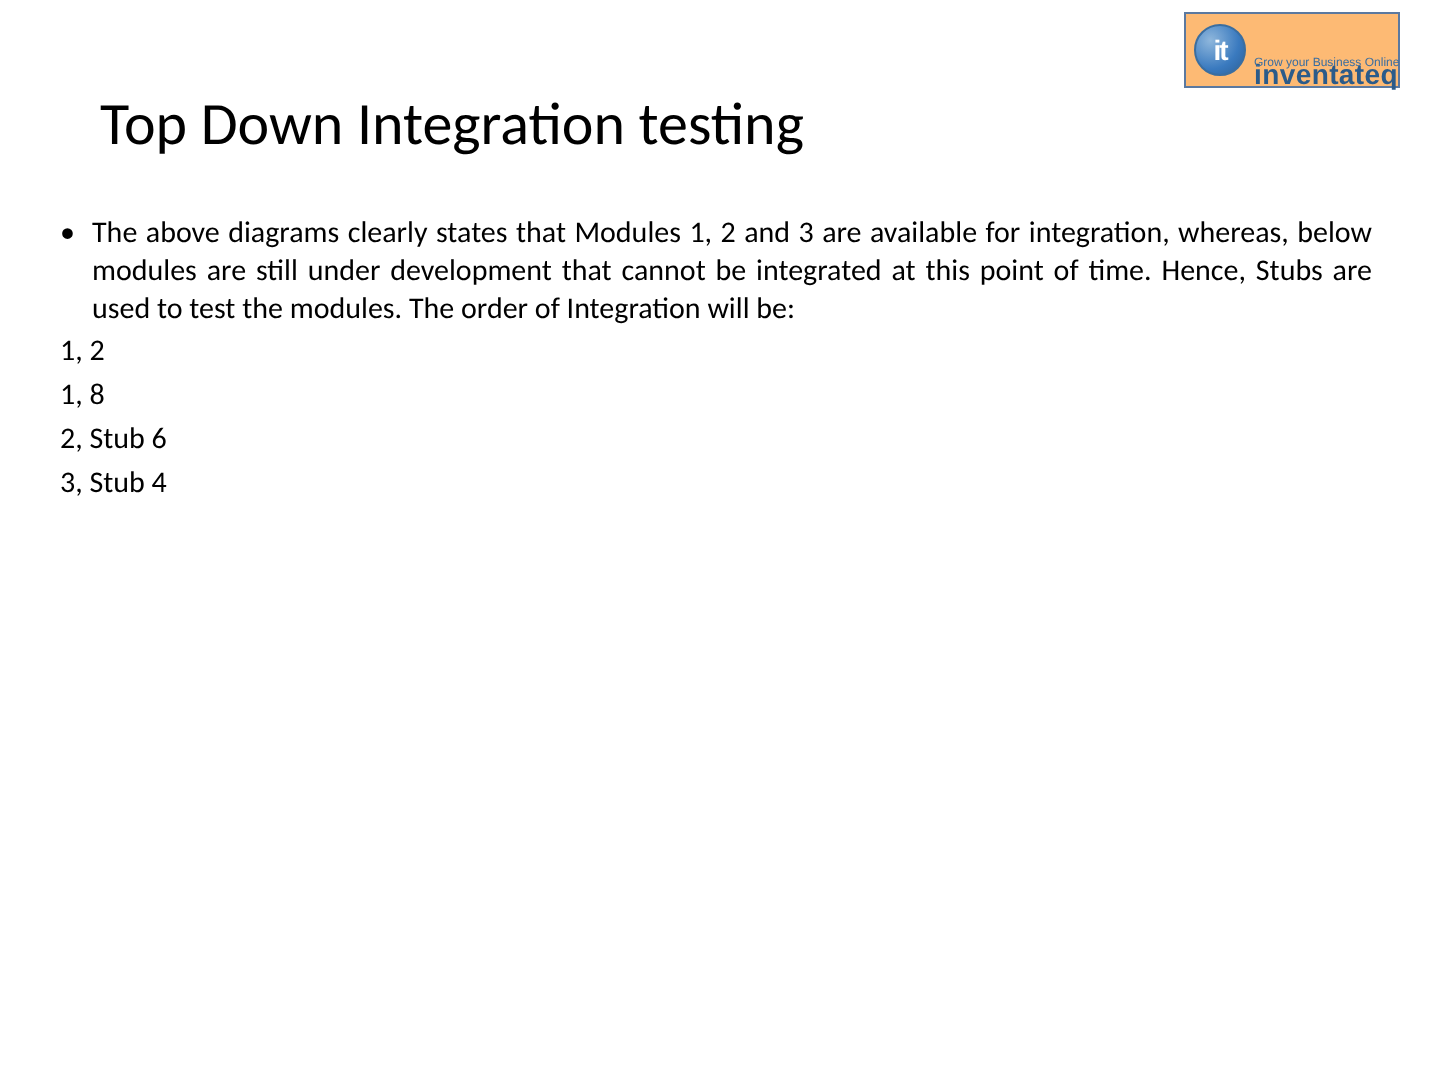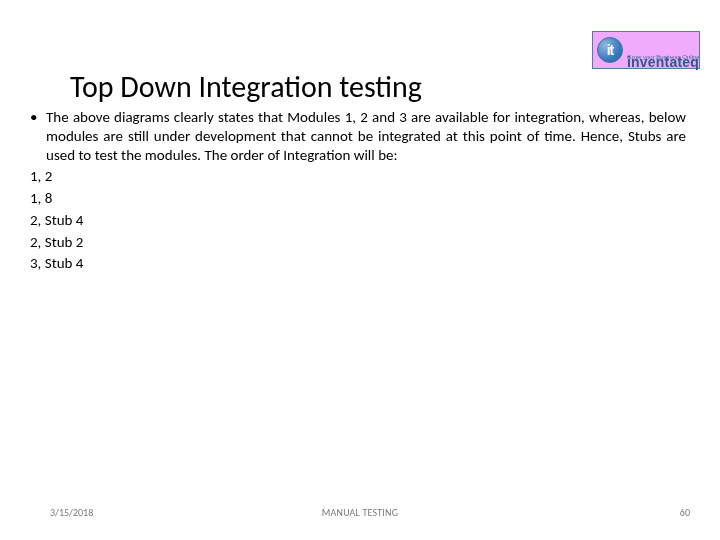--- a/index.html
+++ b/index.html
@@ -1,43 +1,42 @@
 <!DOCTYPE html>
 <html><head>
 <meta charset="utf-8">
 <style>
   * { margin: 0; padding: 0; box-sizing: border-box; }
   html, body { width: 720px; height: 540px; background: #fff; font-family: Calibri, "Segoe UI", Arial, sans-serif; color: #000; overflow: hidden; }
   .slide { position: relative; width: 720px; height: 540px; }
 
   .logo {
     position: absolute; top: 6px; right: 20px; width: 108px; height: 38px;
-    border: 1px solid #5b79a0; background: #f0abfc; font-size: 0; margin-top: 25px;
+    border: 1px solid #5b79a0; background: #fdba74; font-size: 0;
   }
   .logo-badge {
     position: absolute; left: 4px; top: 5px; width: 26px; height: 26px;
     border-radius: 50%; border: 1px solid #3b6ea0;
     background: radial-gradient(circle at 30% 30%, #8fb7dc 0%, #3a7abf 60%, #2a5f98 100%);
     display: flex; align-items: center; justify-content: center;
   }
   .logo-badge span { color: #fff; font-weight: 700; font-size: 14px; font-family: Arial, sans-serif; letter-spacing: -1px; }
   .logo-text {
     position: absolute; left: 34px; top: 22px;
     font-family: Arial, sans-serif; font-weight: 700; font-size: 14px; color: #2b5b8a; letter-spacing: 0.2px;
   }
   .logo-tag {
     position: absolute; left: 34px; top: 22px;
     font-family: Arial, sans-serif; font-size: 6px; color: #3b6ea0; white-space: nowrap;
   }
 
   .title {
-    position: absolute; left: 50px; top: 68px;
+    position: absolute; left: 50px; top: 44px;
     font-size: 30px; font-weight: 400; color: #000;
     font-family: Calibri, "Segoe UI", Arial, sans-serif;
-    margin-left: 20px;
   }
 
   .body {
     position: absolute; left: 30px; top: 108px; right: 30px;
     font-size: 15px; line-height: 1.25; color: #000;
   }
   .bullet { display: flex; }
   .bullet .dot { width: 16px; flex: 0 0 16px; text-align: left; }
   .bullet .txt { flex: 1; text-align: justify; padding-right: 4px; }
   .lines { margin-top: 2px; }
@@ -67,25 +66,19 @@
   <div class="title">Top Down Integration testing</div>
 
   <div class="body">
     <div class="bullet">
       <div class="dot">•</div>
       <div class="txt">The above diagrams clearly states that Modules 1, 2 and 3 are available for integration, whereas, below modules are still under development that cannot be integrated at this point of time. Hence, Stubs are used to test the modules. The order of Integration will be:</div>
     </div>
     <div class="lines">
       <div class="line">1, 2</div>
       <div class="line">1, 8</div>
-      <div class="line">2, Stub 4</div>
-      <div class="line">2, Stub 2</div>
+      <div class="line">2, Stub 6</div>
       <div class="line">3, Stub 4</div>
     </div>
   </div>
 
-  <div class="footer">
-    <div class="date">3/15/2018</div>
-    <div class="center">MANUAL TESTING</div>
-    <div class="page">60</div>
-  </div>
 
 </div>
 
 </body></html>

